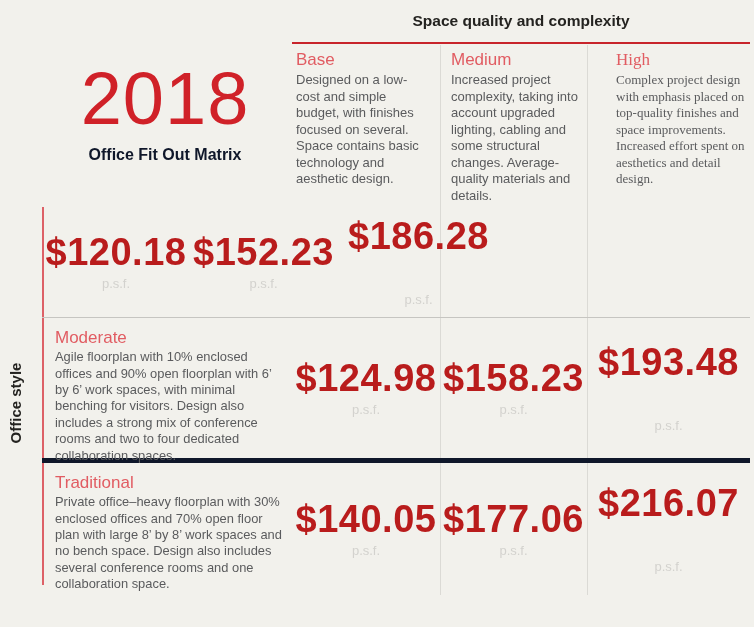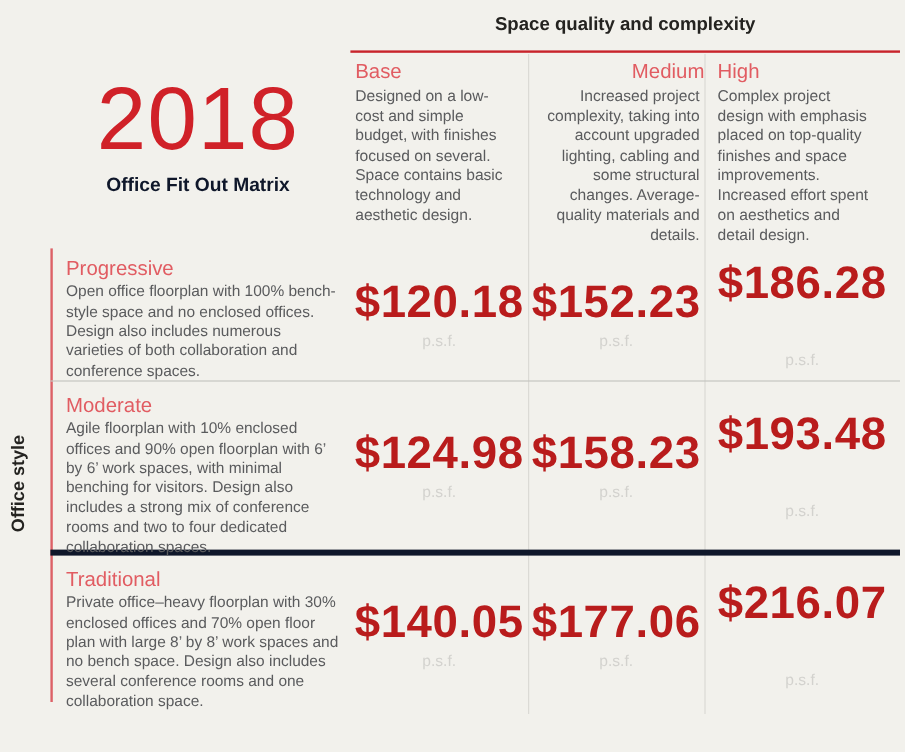--- a/index.html
+++ b/index.html
@@ -28,22 +28,22 @@
 
   
   .row-axis{left:-28px;top:393px;width:90px;height:20px;text-align:center;
     font-size:15px;font-weight:700;color:#242320;
     transform:rotate(-90deg);}
 
   
   .col-heads{left:292px;top:50px;width:458px;display:flex;align-items:flex-start;}
   .col-head{box-sizing:border-box;}
   .col-head.c1{width:148px;padding-left:4px;}
-  .col-head.c2{width:147px;padding-left:11px;text-align:right;}
-  .col-head.c3{width:163px;padding-left:11px;}
+  .col-head.c2{width:147px;padding-left:11px;}
+  .col-head.c3{width:163px;padding-left:29px;font-family:Liberation Serif, serif;}
   .col-title{font-size:17px;color:#e15c62;line-height:1.2;margin-bottom:2px;}
   .col-desc{font-size:13px;color:#5a5b5d;line-height:1.27;max-width:132px;}
 
   
   .rows{left:42px;top:207px;width:708px;}
   .row{display:flex;box-sizing:border-box;}
   .row.r1{height:110px;}
   .row.r2{height:141px;border-top:1px solid #c6c5c1;}
   .row.r3{height:137px;border-top:5px solid #0f172a;}
   .row-label{box-sizing:border-box;width:250px;padding:6px 8px 0 13px;}
@@ -86,24 +86,20 @@
     </div>
     <div class="col-head c3">
       <div class="col-title">High</div>
       <div class="col-desc">Complex project design with emphasis placed on top-quality finishes and space improvements. Increased effort spent on aesthetics and detail design.</div>
     </div>
   </div>
 
   <div class="abs rows">
 
     <div class="row r1">
-      <div class="row-label">
-        <div class="row-title">Progressive</div>
-        <div class="row-desc">Open office floorplan with 100% bench-style space and no enclosed offices. Design also includes numerous varieties of both collaboration and conference spaces.</div>
-      </div>
       <div class="cell c1">
         <div class="price">$120.18</div>
         <div class="psf">p.s.f.</div>
       </div>
       <div class="cell c2">
         <div class="price">$152.23</div>
         <div class="psf">p.s.f.</div>
       </div>
       <div class="cell c3">
         <div class="price">$186.28</div>

